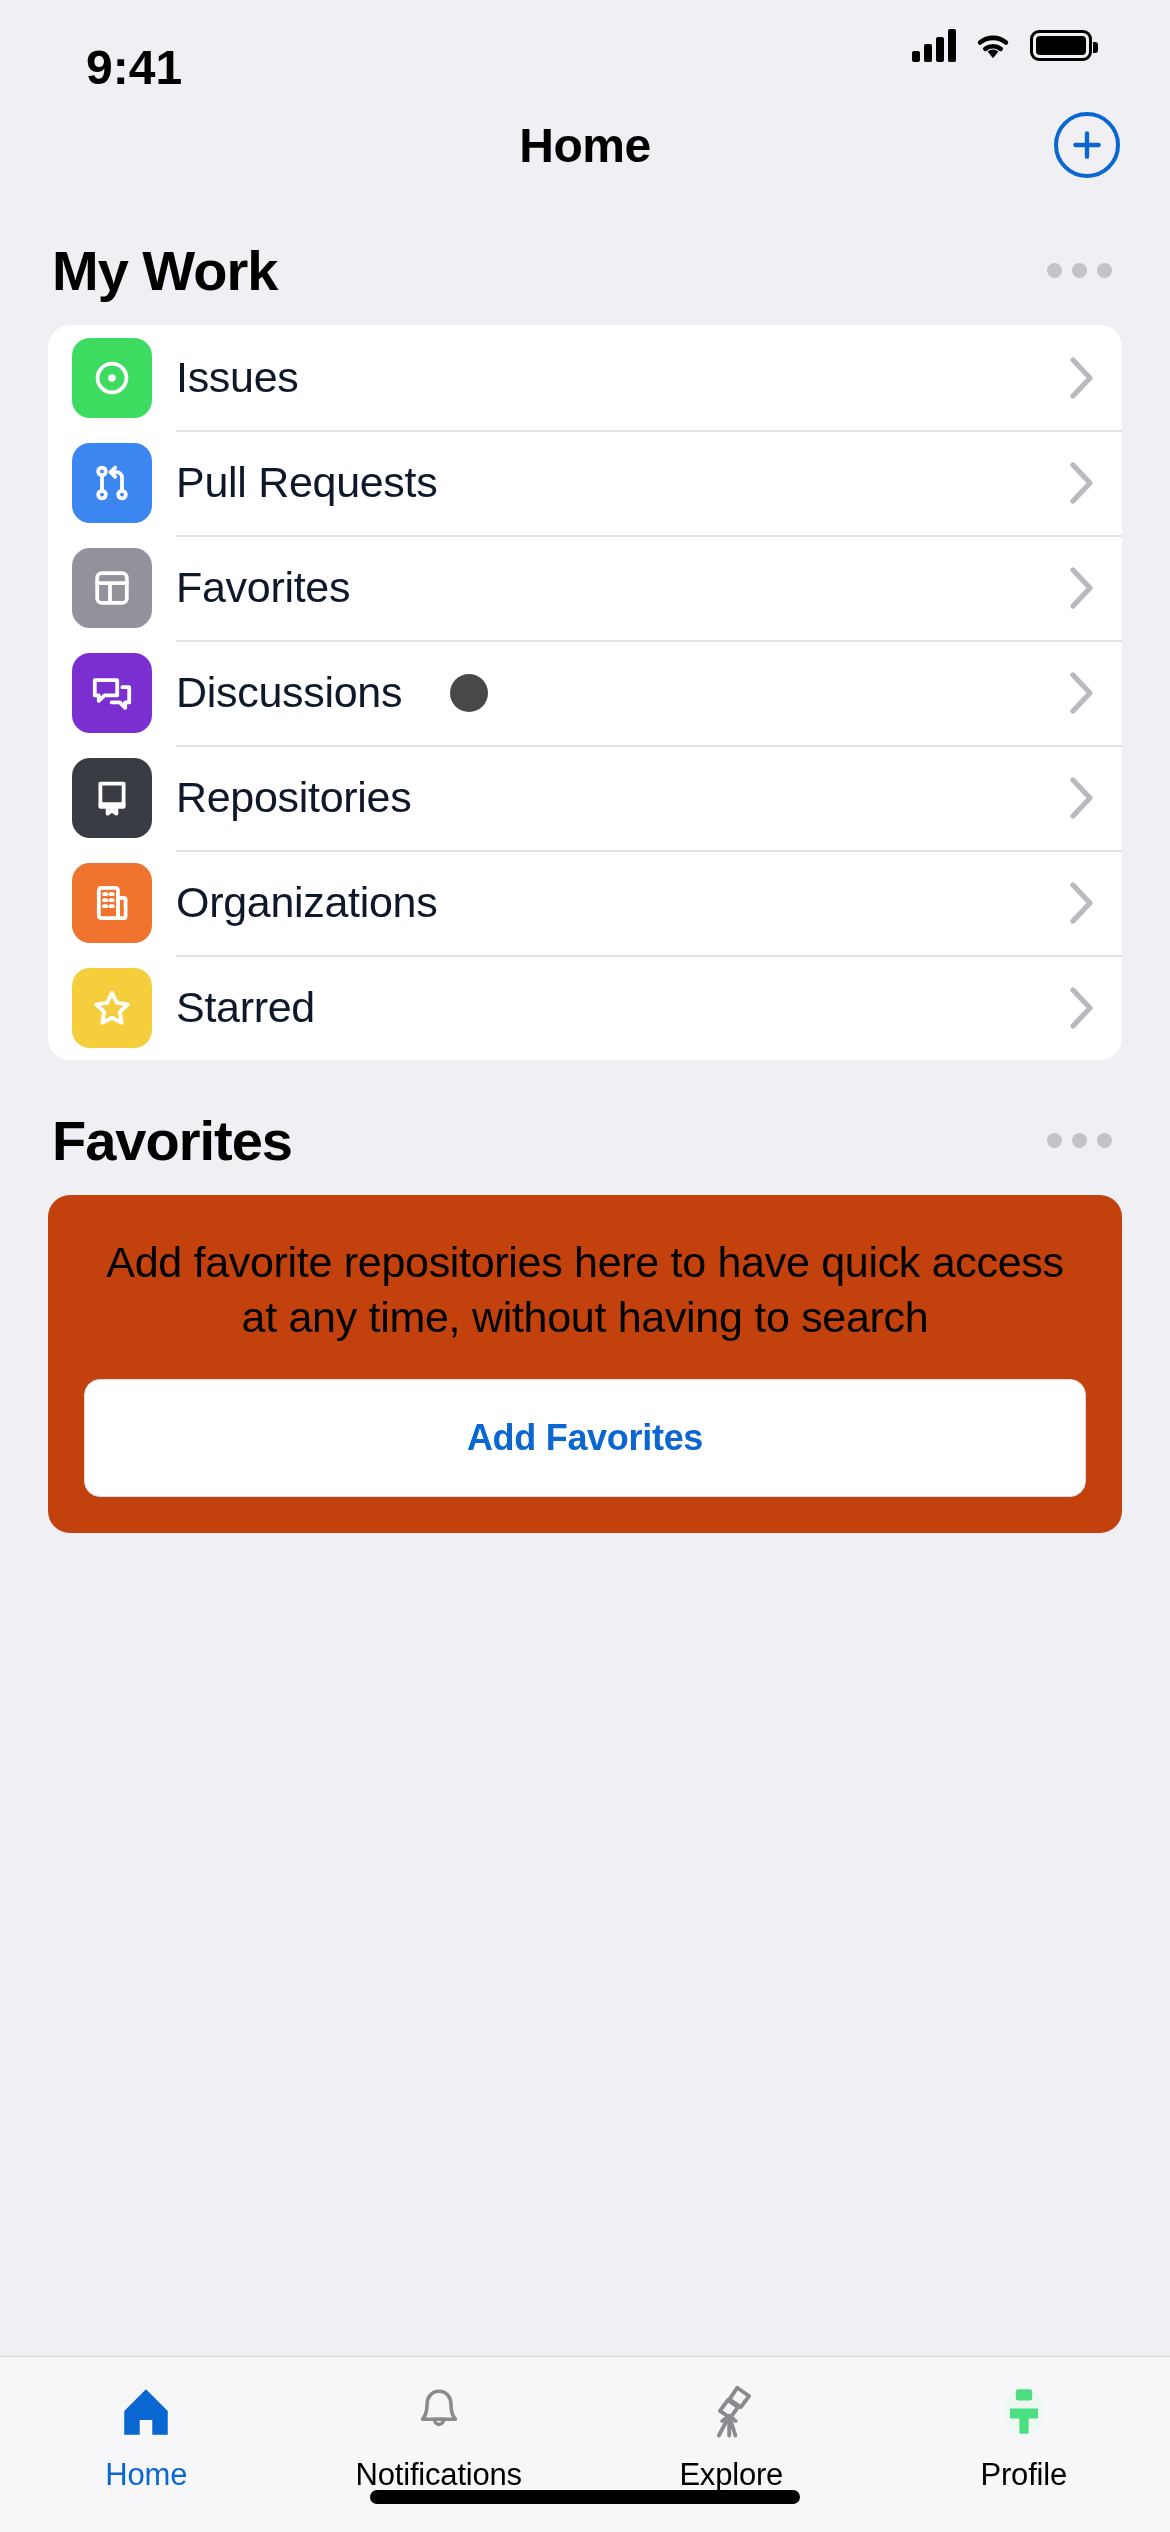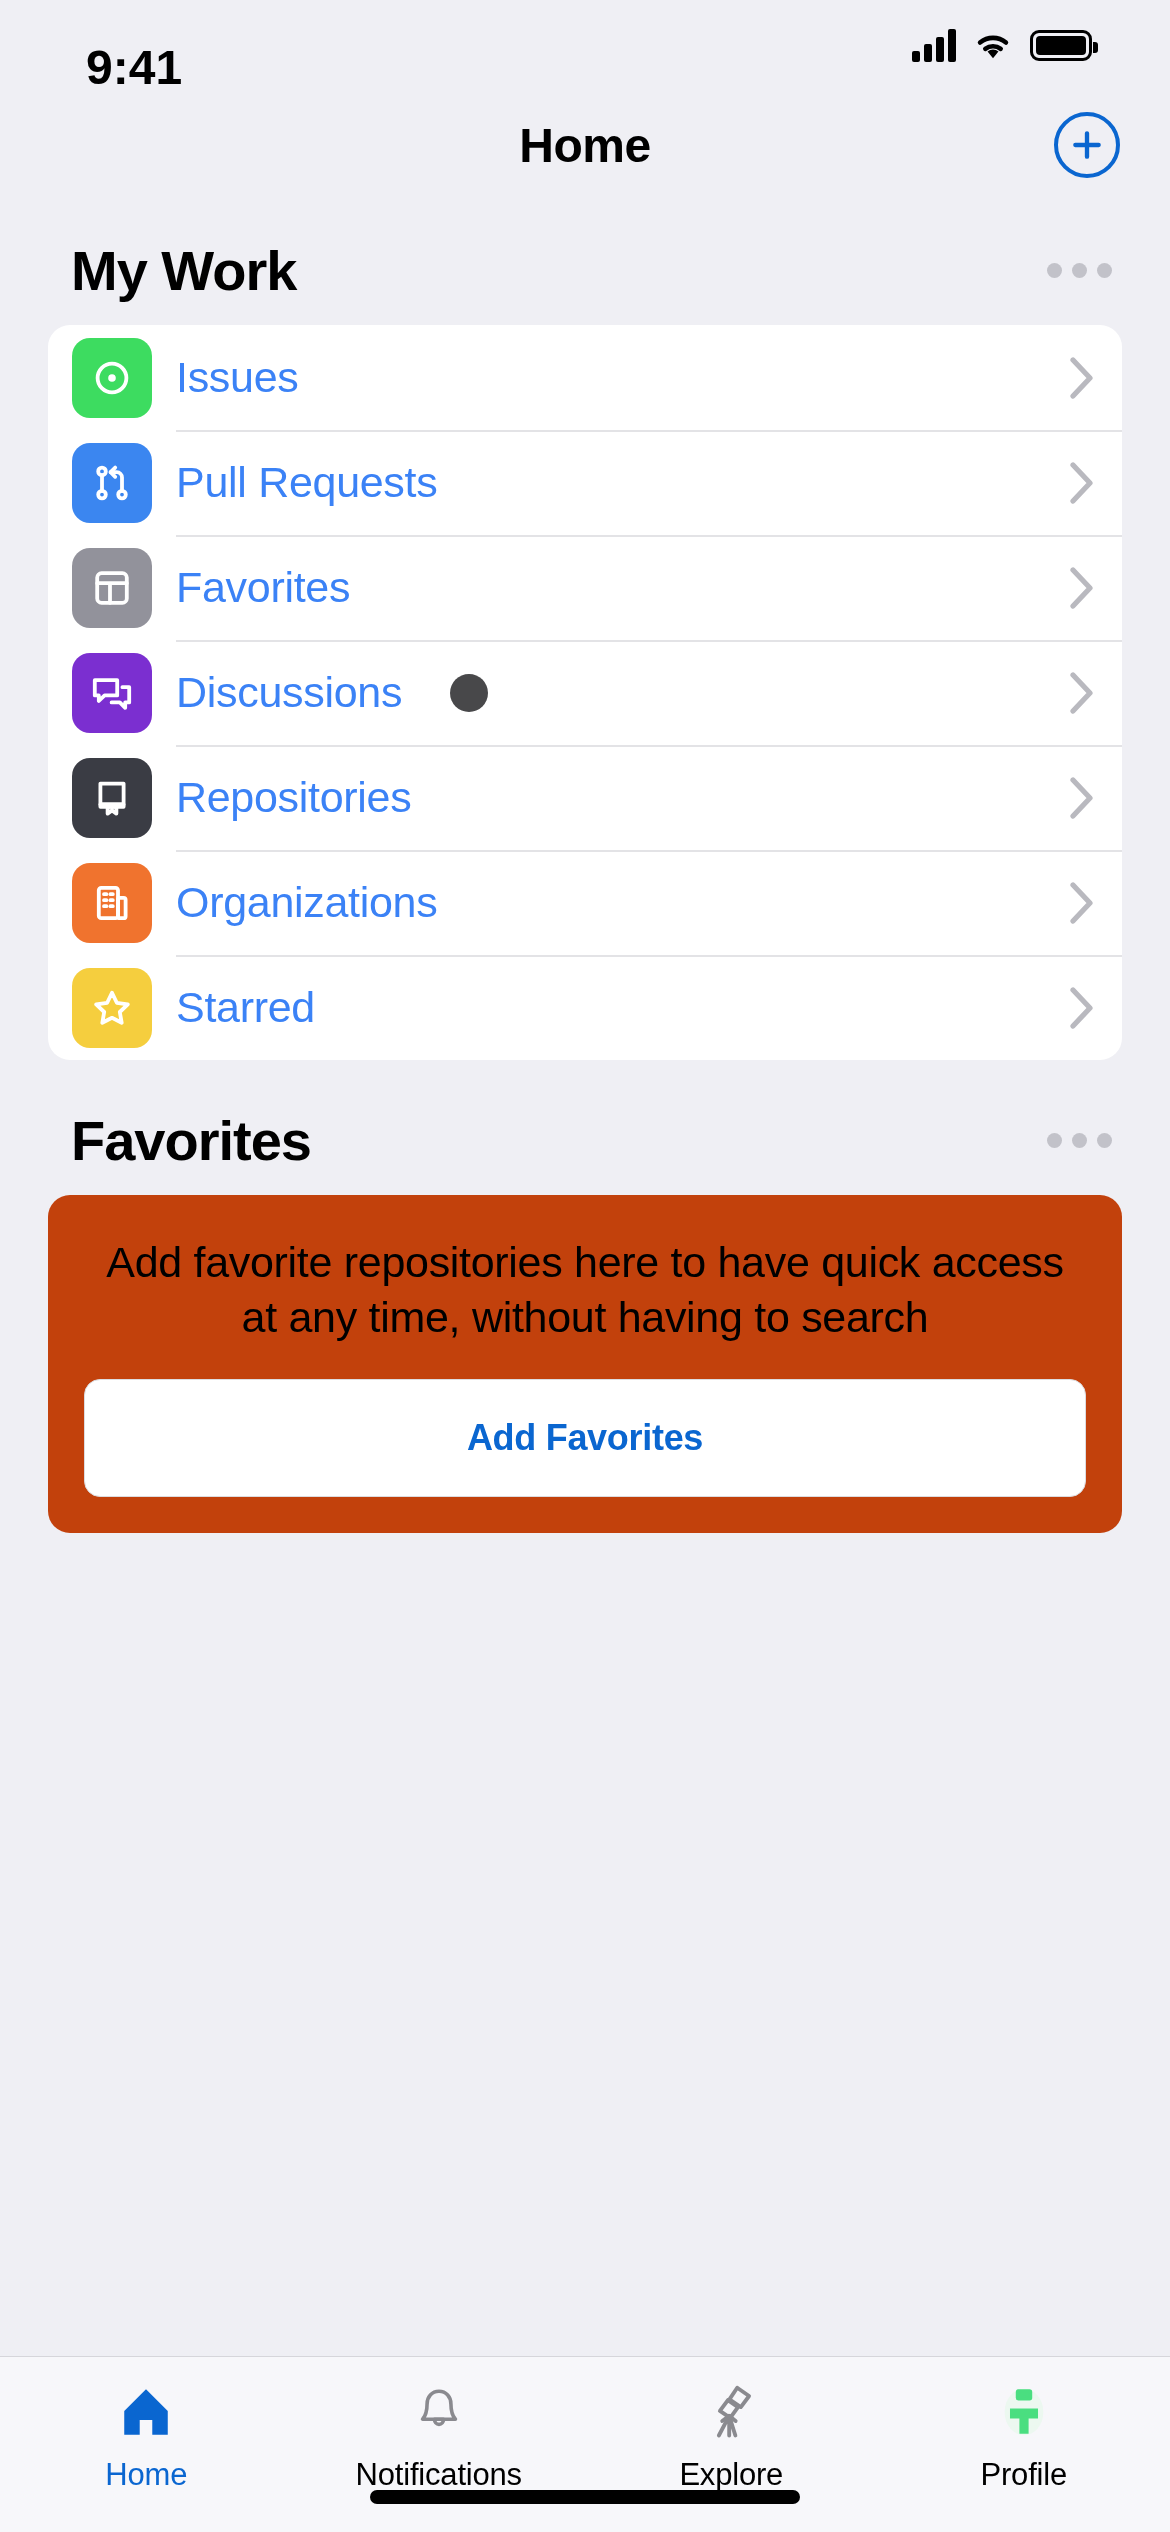--- a/index.html
+++ b/index.html
@@ -36,21 +36,21 @@
     width:66px; height:66px; border:4px solid #0A66D0; border-radius:50%;
     display:flex; align-items:center; justify-content:center; cursor:pointer; background:transparent;
   }
   .nav-add svg { width:40px; height:40px; }
 
   
   .content { flex:1 1 auto; overflow:hidden; padding:0; }
 
   .section-head {
     display:flex; align-items:center; justify-content:space-between;
-    padding:48px 52px 22px 71px;
+    padding:48px 52px 22px 52px;
   }
   .section-title { font-size:56px; font-weight:700; color:#000; letter-spacing:-1px; }
   .dots { display:flex; gap:10px; padding:14px 6px; cursor:pointer; }
   .dots i { width:15px; height:15px; border-radius:50%; background:#C2C2C9; display:block; }
 
   .card {
     background:#fff; margin:0 48px; border-radius:22px; overflow:hidden;
   }
 
   .row { display:flex; align-items:center; height:105px; padding-left:24px; position:relative; cursor:pointer; }
@@ -59,21 +59,21 @@
   }
   .row-inner {
     flex:1 1 auto; display:flex; align-items:center; height:100%; position:relative;
     margin-left:24px; padding-right:28px;
   }
   .tile {
     width:80px; height:80px; border-radius:18px; flex:0 0 80px;
     display:flex; align-items:center; justify-content:center;
   }
   .tile svg { width:48px; height:48px; display:block; }
-  .row-label { font-size:43px; color:#3b82f6; letter-spacing:-0.3px; flex:0 0 auto; }
+  .row-label { font-size:43px; color:#0f172a; letter-spacing:-0.3px; flex:0 0 auto; }
   .badge-dot { width:38px; height:38px; border-radius:50%; background:#48484A; margin-left:48px; flex:0 0 38px; }
   .chev { margin-left:auto; width:24px; height:42px; flex:0 0 24px; }
   .chev svg { width:24px; height:42px; display:block; }
 
   
   .fav-card { background:#c2410c; margin:0 48px; border-radius:22px; padding:40px 36px 36px 36px; }
   .fav-text {
     font-size:43px; line-height:1.28; color:#000; text-align:center; letter-spacing:-0.3px;
     padding:0 6px;
   }

